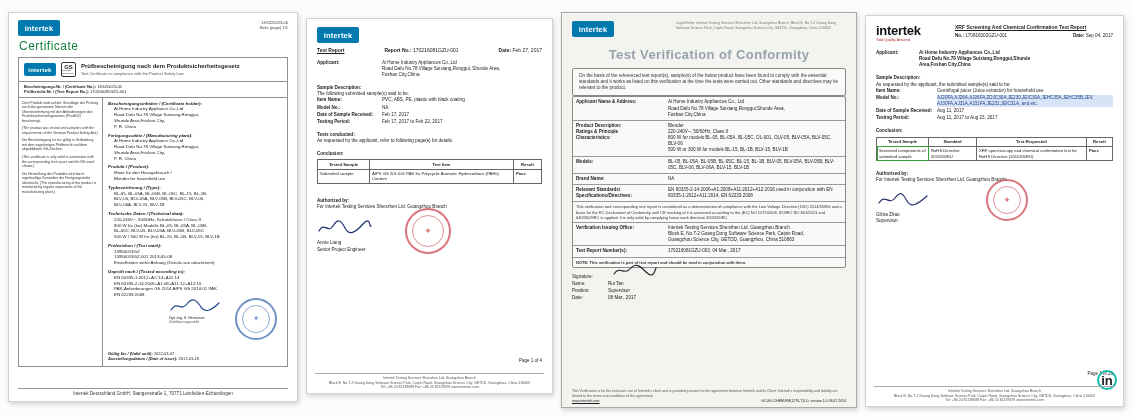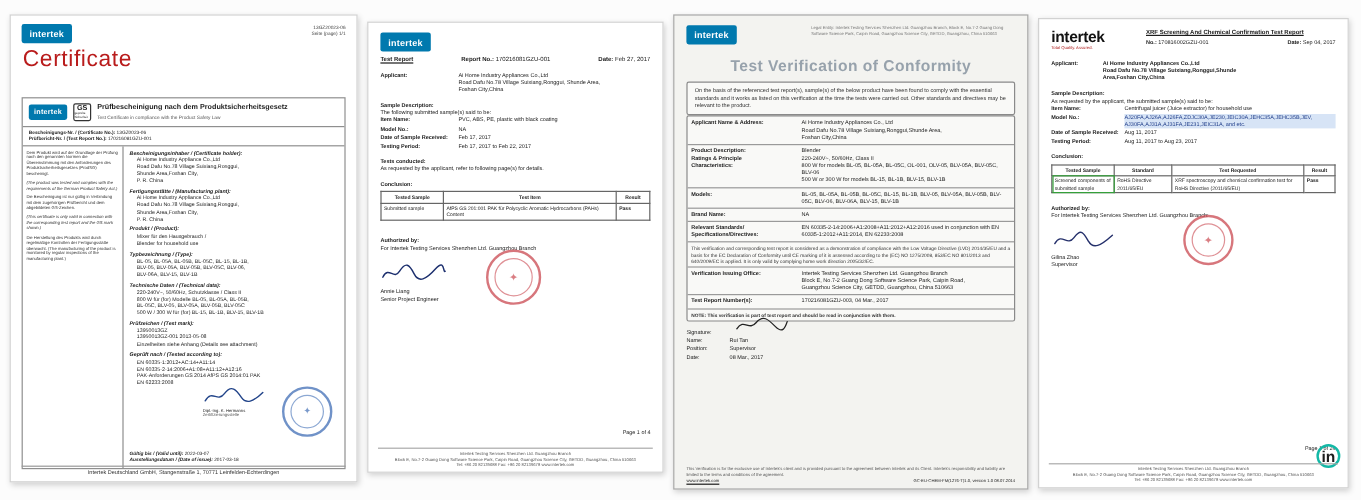--- a/index.html
+++ b/index.html
@@ -25,21 +25,21 @@
   .stamp.red::before{border:1px solid rgba(202,72,80,.6)}
   .stamp.red span{color:rgba(202,72,80,.7);font-size:9px}
   .stamp.blue{width:42px;height:42px;border:2px solid rgba(64,110,181,.75)}
   .stamp.blue::before{border:1px solid rgba(64,110,181,.6)}
   .stamp.blue span{color:rgba(64,110,181,.7);font-size:8px}
 
   
   .p1{width:290px;height:390px;padding:7px 9px}
   .p1-head{display:flex;justify-content:space-between;align-items:flex-start}
   .p1-ref{text-align:right;color:#444}
-  .p1-title{font-size:19px;font-weight:normal;letter-spacing:.5px;color:#b91c1c;margin:3px 0 20px 1px}
+  .p1-title{font-size:12px;font-weight:normal;letter-spacing:.5px;color:#15803d;margin:3px 0 4px 1px}
   .p1-frame{border:1px solid #8f8f8f}
   .p1-titlebox{display:flex;align-items:center;gap:5px;padding:4px 5px;border-bottom:1px solid #8f8f8f}
   .gs-mark{width:15px;height:15px;border:1px solid #333;border-radius:2px;display:flex;flex-direction:column;align-items:center;justify-content:center;font-size:6px;font-weight:bold;line-height:1}
   .gs-mark small{font-size:2.5px;font-weight:normal}
   .p1-certno{padding:2px 5px;border-bottom:1px solid #8f8f8f;color:#222}
   .p1-cols{display:grid;grid-template-columns:84px 1fr}
   .p1-left{border-right:1px solid #8f8f8f;padding:3px 3px;color:#333}
   .p1-left p{margin-bottom:3px}
   .p1-right{padding:3px 5px;position:relative;min-height:268px}
   .f{margin-bottom:3px}

